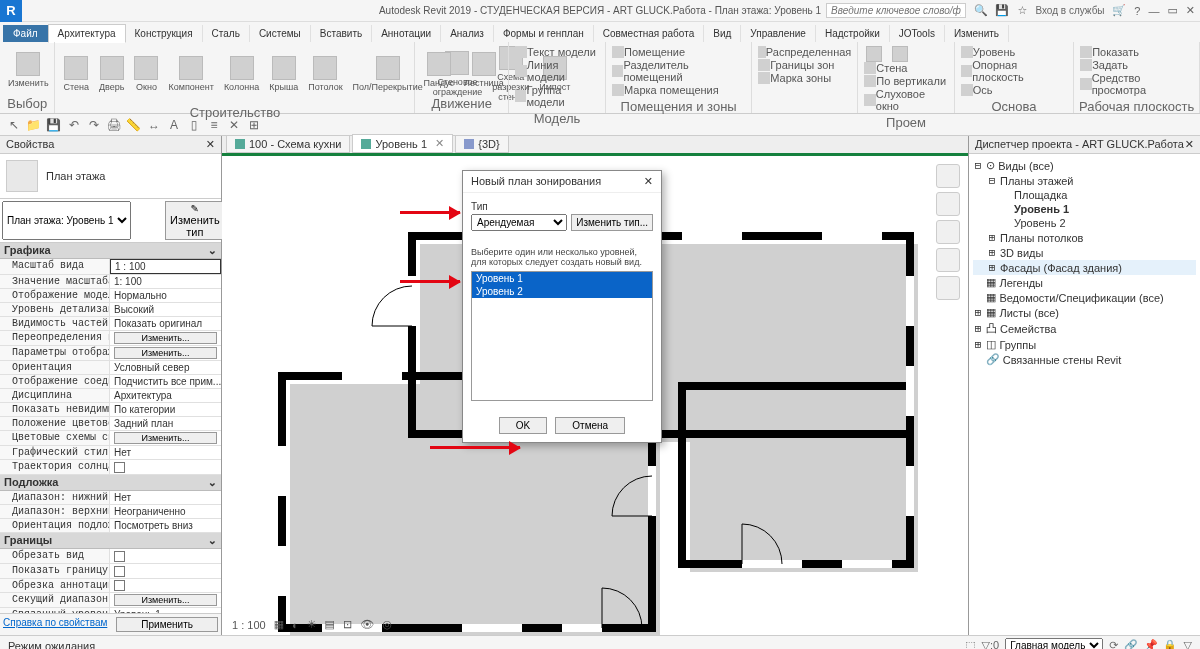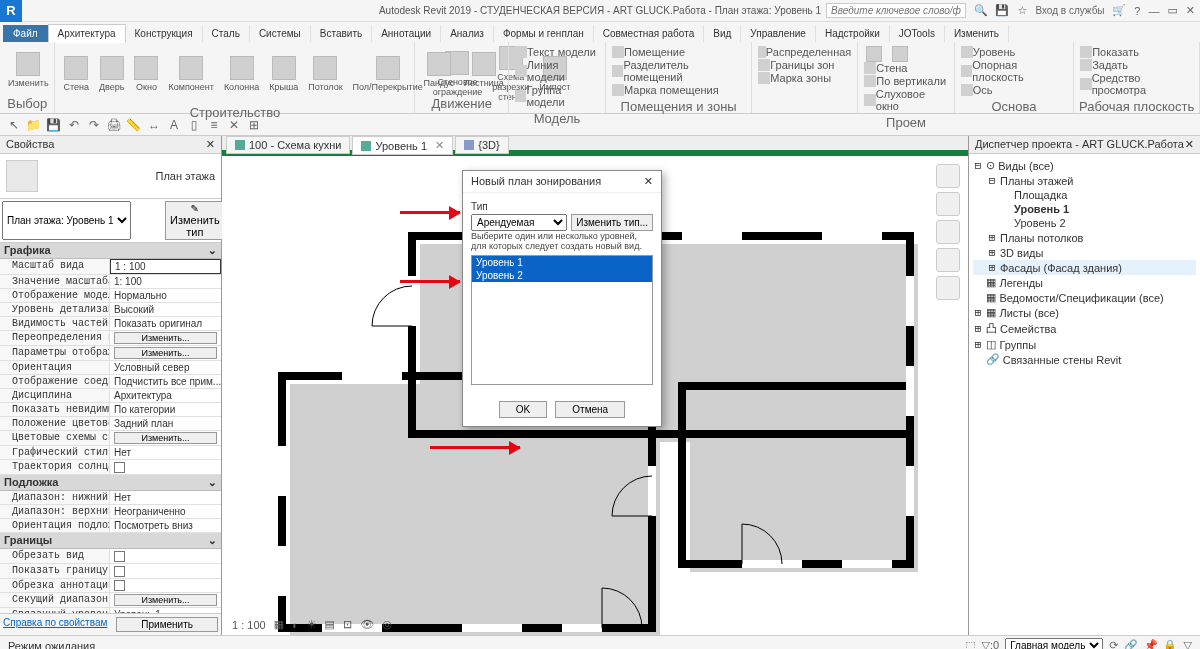--- a/index.html
+++ b/index.html
@@ -24,38 +24,38 @@
 .ribbon-group-title { font-size:13px; color:#666; text-align:center; padding-top:1px; }
 .ribbon-menu-list { display:flex; flex-direction:column; gap:1px; padding:2px; }
 .ribbon-menu-item { display:flex; align-items:center; font-size:9px; color:#555; cursor:pointer; }
 .ribbon-menu-item .micon { width:12px; height:12px; background:#d0d0d0; }
 .qat { height:22px; background:#f5f5f5; border-bottom:1px solid #ccc; display:flex; align-items:center; gap:4px; padding:0 6px; }
 .qat span { width:16px; height:16px; display:inline-flex; align-items:center; justify-content:center; color:#666; cursor:pointer; font-size:12px; }
 .main { display:flex; height:499px; }
 .props-panel { width:222px; background:#f5f5f5; border-right:1px solid #999; display:flex; flex-direction:column; }
 .panel-title { background:#eee; padding:2px 6px; font-size:10px; border-bottom:1px solid #ccc; display:flex; justify-content:space-between; }
 .panel-title .x { cursor:pointer; }
-.props-header { display:flex; align-items:center; padding:6px; background:#fff; border-bottom:1px solid #ccc;justify-content:space-between; }
+.props-header { display:flex; align-items:center; padding:6px; background:#fff; border-bottom:1px solid #ccc; }
 .props-header .thumb { width:32px; height:32px; background:#e8e8e8; border:1px solid #ccc; margin-right:8px; }
 .type-selector { display:flex; padding:2px; border-bottom:1px solid #ccc; background:#fff;gap:32px; }
 .type-selector select { flex:1; font-size:10px; }
 .edit-type-btn { font-size:10px; padding:1px 4px; margin-left:2px; border:1px solid #999; background:#efefef; cursor:pointer; }
 .props-grid { flex:1; overflow-y:auto; background:#fff; }
 .props-section { background:#d8d8d8; padding:1px 4px; font-size:10px; font-weight:bold; border-bottom:1px solid #bbb; display:flex; justify-content:space-between; }
 .props-row { display:flex; border-bottom:1px solid #e0e0e0; }
 .props-row .k { width:110px; padding:1px 4px; font-size:10px; border-right:1px solid #e0e0e0; background:#f8f8f8; overflow:hidden; white-space:nowrap; }
 .props-row .v { flex:1; padding:1px 4px; font-size:10px; background:#fff; overflow:hidden; white-space:nowrap; }
 .props-row .v.btn-cell { text-align:center; }
 .props-row .v button { font-size:9px; padding:0 4px; width:100%; border:1px solid #999; background:#efefef; cursor:pointer; }
 .props-row .k.indent { padding-left:12px;font-family:Liberation Mono, monospace; }
 .props-footer { display:flex; padding:3px; border-top:1px solid #ccc; }
 .props-footer a { color:#06c; font-size:10px; text-decoration:underline; flex:1; }
 .props-footer button { font-size:10px; padding:1px 24px; border:1px solid #999; background:#efefef; }
 .canvas-area { flex:1; display:flex; flex-direction:column; background:#fff; position:relative; }
-.view-tabs { height:20px; background:#eee; display:flex; align-items:flex-start; padding-left:4px; gap:2px; border-bottom:6px solid #15803d; }
+.view-tabs { height:20px; background:#eee; display:flex; align-items:flex-end; padding-left:4px; gap:2px; border-bottom:3px solid #15803d; }
 .view-tab { padding:2px 8px; font-size:10px; background:#f5f5f5; border:1px solid #ccc; display:flex; align-items:center; gap:4px; cursor:pointer; }
 .view-tab.active { background:#fff; }
 .view-tab .vicon { width:10px; height:10px; background:#5a9; }
 .view-tab .vclose { margin-left:4px; color:#888; cursor:pointer; }
 .canvas { flex:1; position:relative; background:#fff; overflow:hidden; }
 .nav-cube { position:absolute; top:8px; right:8px; width:24px; display:flex; flex-direction:column; gap:4px; }
 .nav-cube div { width:24px; height:24px; background:#f0f0f0; border:1px solid #ccc; border-radius:3px; cursor:pointer; }
 .view-controls { position:absolute; bottom:4px; left:10px; display:flex; gap:8px; align-items:center; font-size:10px; color:#555; }
 .view-controls span { cursor:pointer; }
 .browser-panel { width:232px; background:#f5f5f5; border-left:1px solid #999; display:flex; flex-direction:column; }
@@ -65,21 +65,21 @@
 .tree-node.bold { font-weight:bold; }
 .tree-node.hl { background:#e5f1fb; }
 .indent1 { padding-left:14px; } .indent2 { padding-left:28px; }
 .statusbar { height:20px; background:#f5f5f5; border-top:1px solid #ccc; display:flex; align-items:center; padding:0 8px; font-size:10px; justify-content:space-between; }
 .statusbar .right { display:flex; gap:6px; align-items:center; }
 .statusbar .right span { cursor:pointer; color:#666; }
 .dialog { position:absolute; left:462px; top:170px; width:200px; background:#fff; border:1px solid #888; box-shadow:3px 3px 8px rgba(0,0,0,0.3); z-index:100; }
 .dialog-title { padding:4px 8px; font-size:10px; display:flex; justify-content:space-between; border-bottom:1px solid #eee; }
 .dialog-body { padding:8px; }
 .dialog-label { font-size:10px; margin-bottom:2px; }
-.dialog-row { display:flex; gap:4px; margin-bottom:0; }
+.dialog-row { display:flex; gap:4px; margin-bottom:16px; }
 .dialog-row select { flex:1; font-size:10px; padding:1px; }
 .dialog-row button { font-size:10px; padding:1px 4px; border:1px solid #999; background:#efefef; cursor:pointer; }
 .dialog-help { font-size:9px; color:#444; margin-bottom:4px; }
 .level-list { border:1px solid #999; height:130px; background:#fff; }
 .level-item { background:#0a64c8; color:#fff; padding:1px 4px; font-size:10px; }
 .dialog-check { display:flex; align-items:center; gap:4px; font-size:9px; margin-top:6px; }
 .dialog-buttons { display:flex; justify-content:center; gap:8px; padding:8px; }
 .dialog-buttons button { font-size:10px; padding:2px 16px; border:1px solid #999; background:#efefef; cursor:pointer; }
 .arrow { position:absolute; z-index:101; pointer-events:none; }
 .arrow-line { height:3px; background:#e30613; position:relative; }

